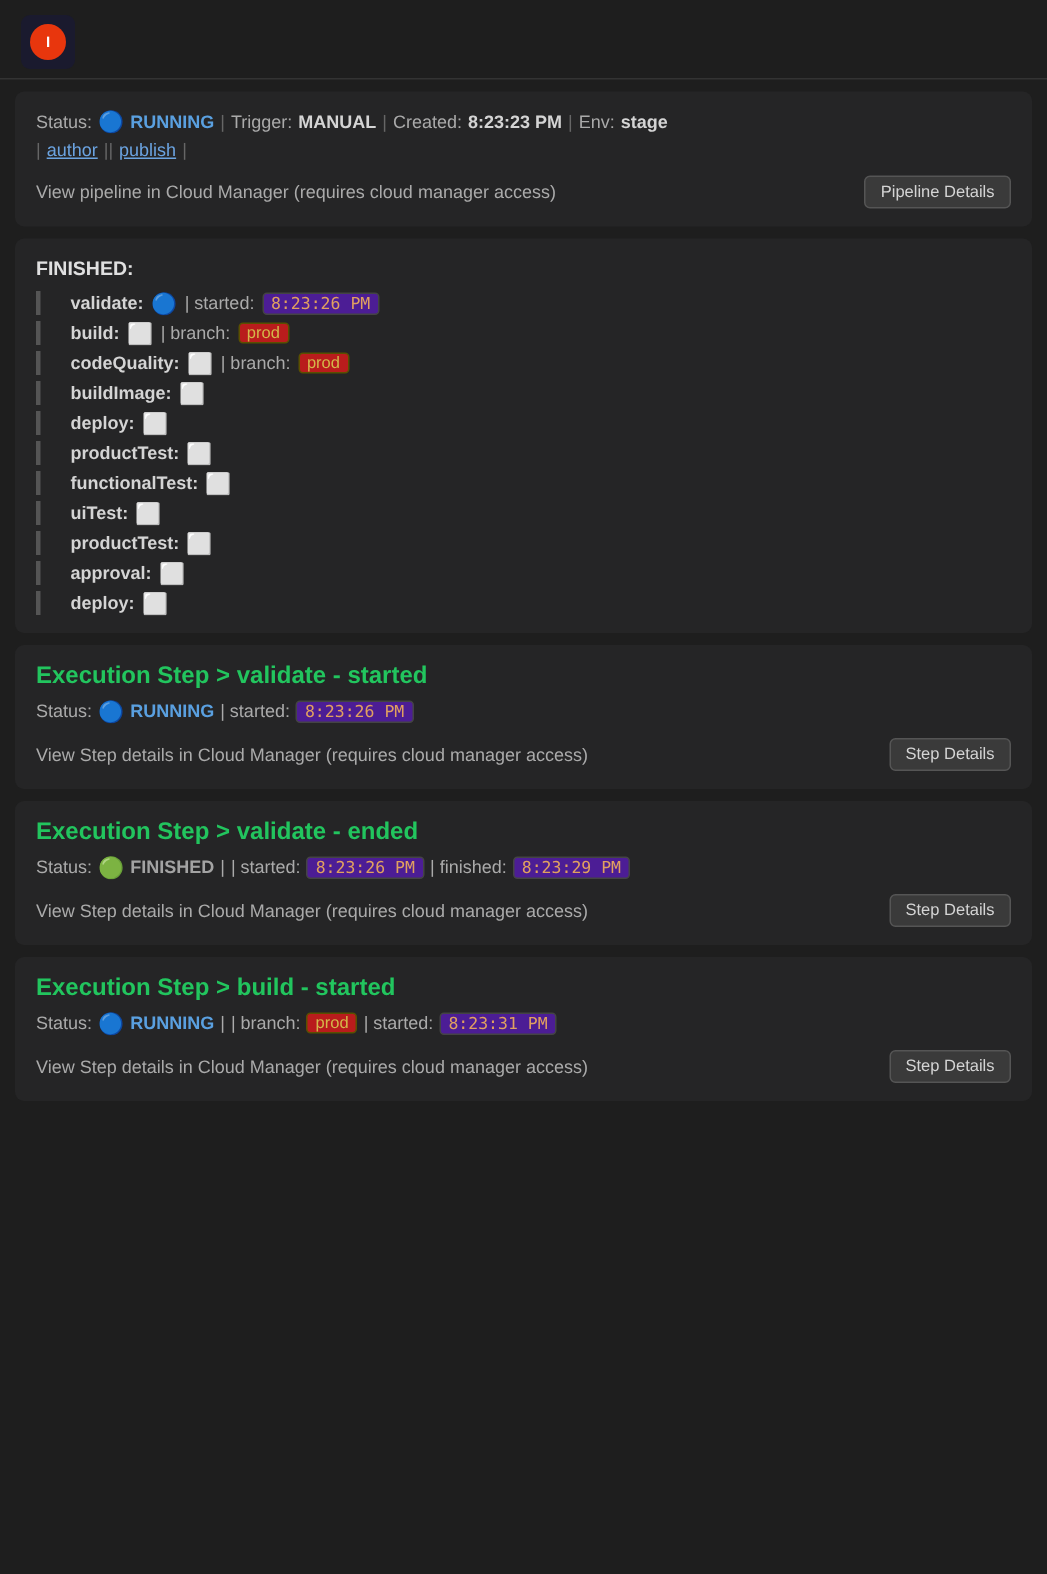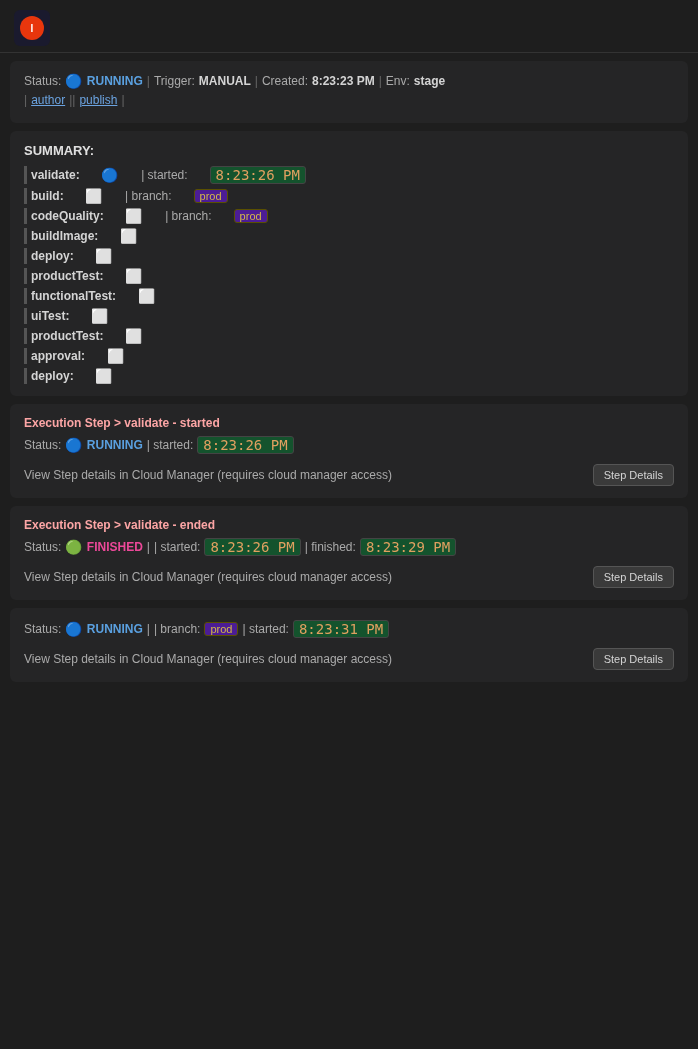--- a/index.html
+++ b/index.html
@@ -138,68 +138,68 @@
 
     .summary-items {
       display: flex;
       flex-direction: column;
       gap: 4px;
     }
 
     .summary-item {
       display: flex;
       align-items: center;
-      gap: 22px;
-      padding-left: 4px;
+      gap: 5px;
+      padding-left: 20px;
       border-left: 3px solid #555;
       font-size: 12px;
       color: #ccc;
     }
 
     .summary-item-name {
       font-weight: 600;
       color: #d4d4d4;
     }
 
     .tag {
-      background: #4c1d95;
+      background: #b91c1c;
       color: #d4b84a;
       border: 1px solid #5a5000;
       border-radius: 3px;
       padding: 0px 5px;
       font-size: 11px;
     }
 
     .timestamp {
-      background: #14532d;
+      background: #4c1d95;
       color: #e0a060;
       border: 1px solid #444;
       border-radius: 3px;
       padding: 0px 5px;
-      font-size: 14px;
+      font-size: 11px;
       font-family: monospace;
     }
 
     .emoji {
       font-size: 14px;
     }
 
     .section-title {
-      font-size: 12px;
+      font-size: 16px;
       font-weight: 700;
-      color: #fca5a5;
+      color: #22c55e;
       margin-bottom: 6px;
     }
 
     .status-running {
       color: #5aa0e0;
     }
 
     .status-finished {
-      color: #ec4899;
+      color: #a3a3a3;
     }
 
     .inline-label {
       color: #aaa;
     }
 
     .inline-value {
       color: #d4d4d4;
       font-weight: 600;
     }
@@ -242,24 +242,28 @@
   </div>
 
   <div class="status-row">
     <span class="pipe-separator">|</span>
     <a class="author-link" href="#">author</a>
     <span class="pipe-separator">||</span>
     <a class="author-link" href="#">publish</a>
     <span class="pipe-separator">|</span>
   </div>
 
-</div>
-
-<div class="card">
-  <div class="summary-label">SUMMARY:</div>
+  <div class="link-row">
+    <span class="link-text">View pipeline in Cloud Manager (requires cloud manager access)</span>
+    <button class="btn">Pipeline Details</button>
+  </div>
+</div>
+
+<div class="card">
+  <div class="summary-label">FINISHED:</div>
   <div class="summary-items">
 
     <div class="summary-item">
       <span class="summary-item-name">validate:</span>
       <span class="emoji">🔵</span>
       <span class="inline-label">| started:</span>
       <span class="timestamp">8:23:26 PM</span>
     </div>
 
     <div class="summary-item">
@@ -346,20 +350,21 @@
     <span class="inline-label">| finished:</span>
     <span class="timestamp">8:23:29 PM</span>
   </div>
   <div class="link-row">
     <span class="link-text">View Step details in Cloud Manager (requires cloud manager access)</span>
     <button class="btn">Step Details</button>
   </div>
 </div>
 
 <div class="card">
+  <div class="section-title">Execution Step &gt; build - started</div>
   <div class="status-row">
     <span class="status-label">Status:</span>
     <span class="emoji">🔵</span>
     <span class="status-value status-running">RUNNING</span>
     <span class="inline-label">|</span>
     <span class="inline-label">| branch:</span>
     <span class="tag">prod</span>
     <span class="inline-label">| started:</span>
     <span class="timestamp">8:23:31 PM</span>
   </div>

